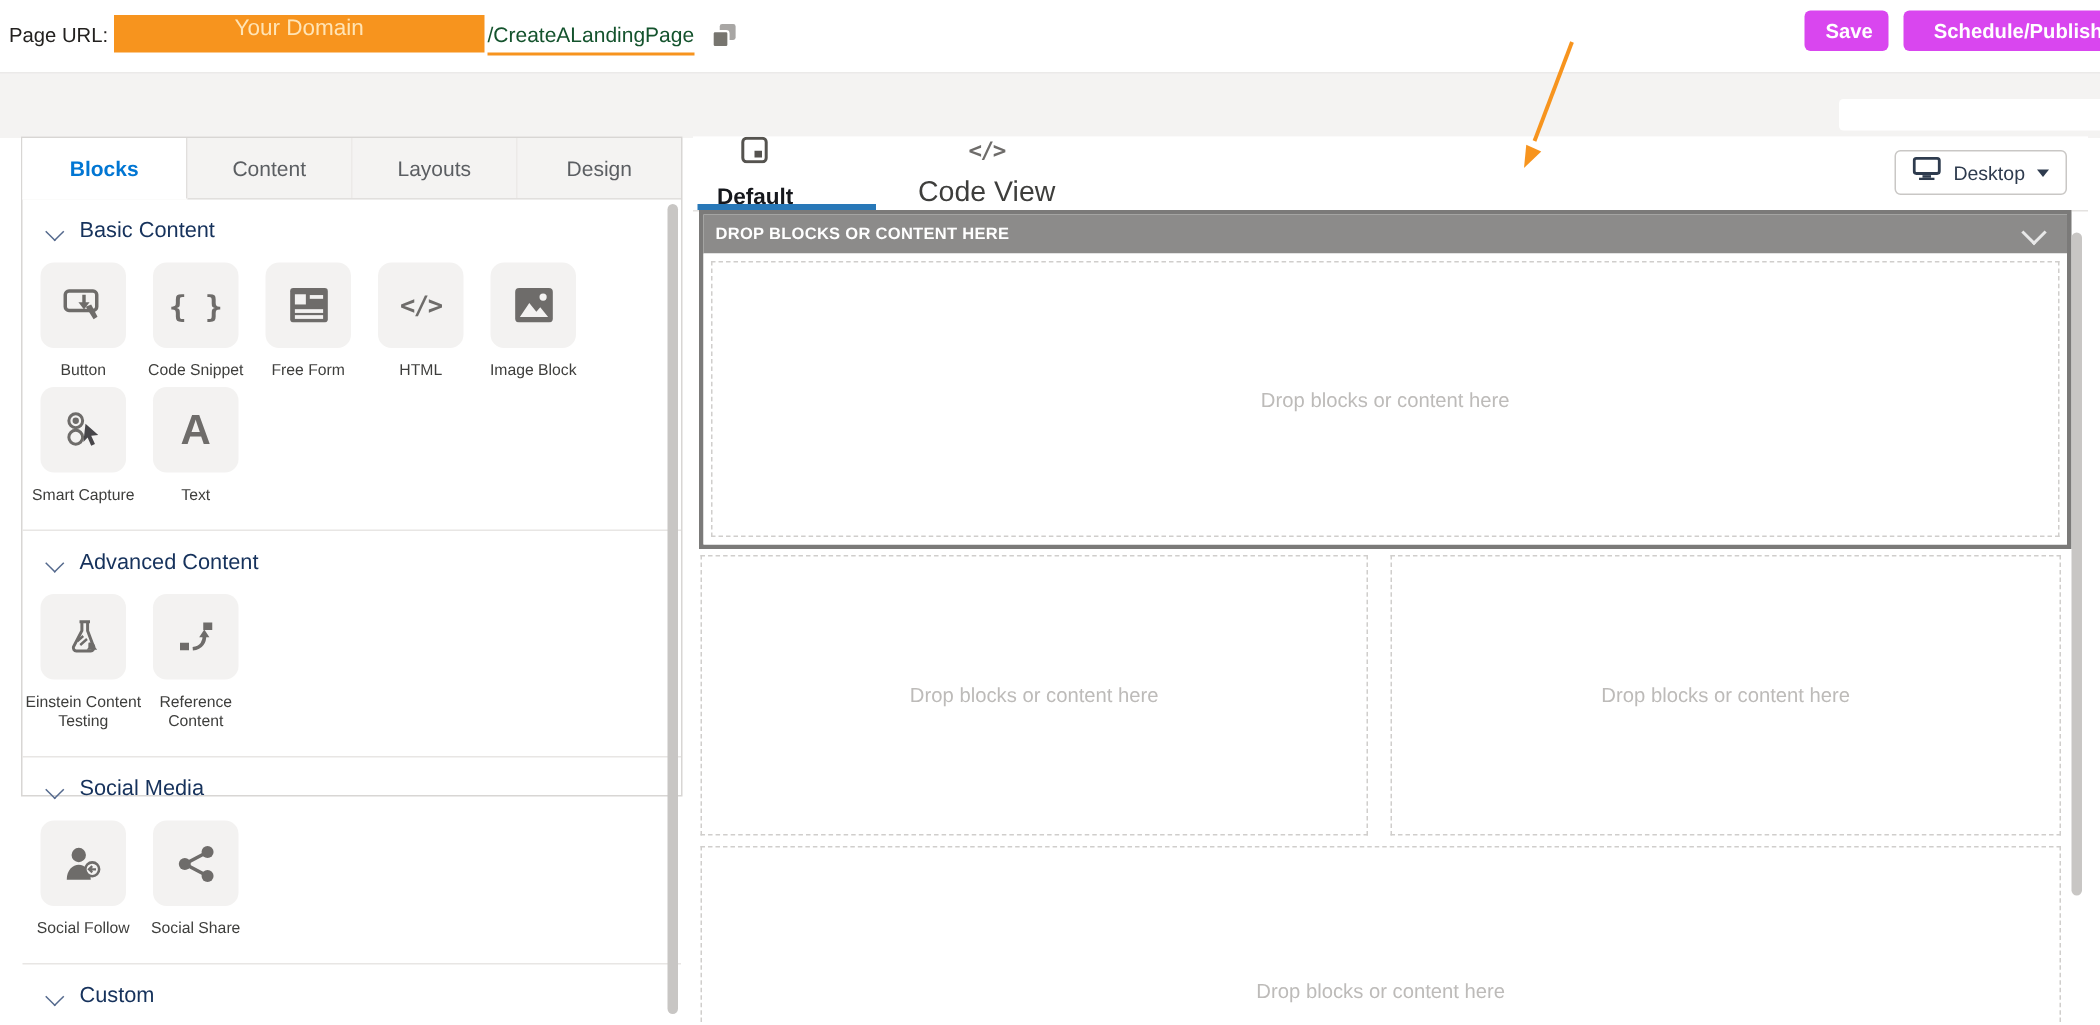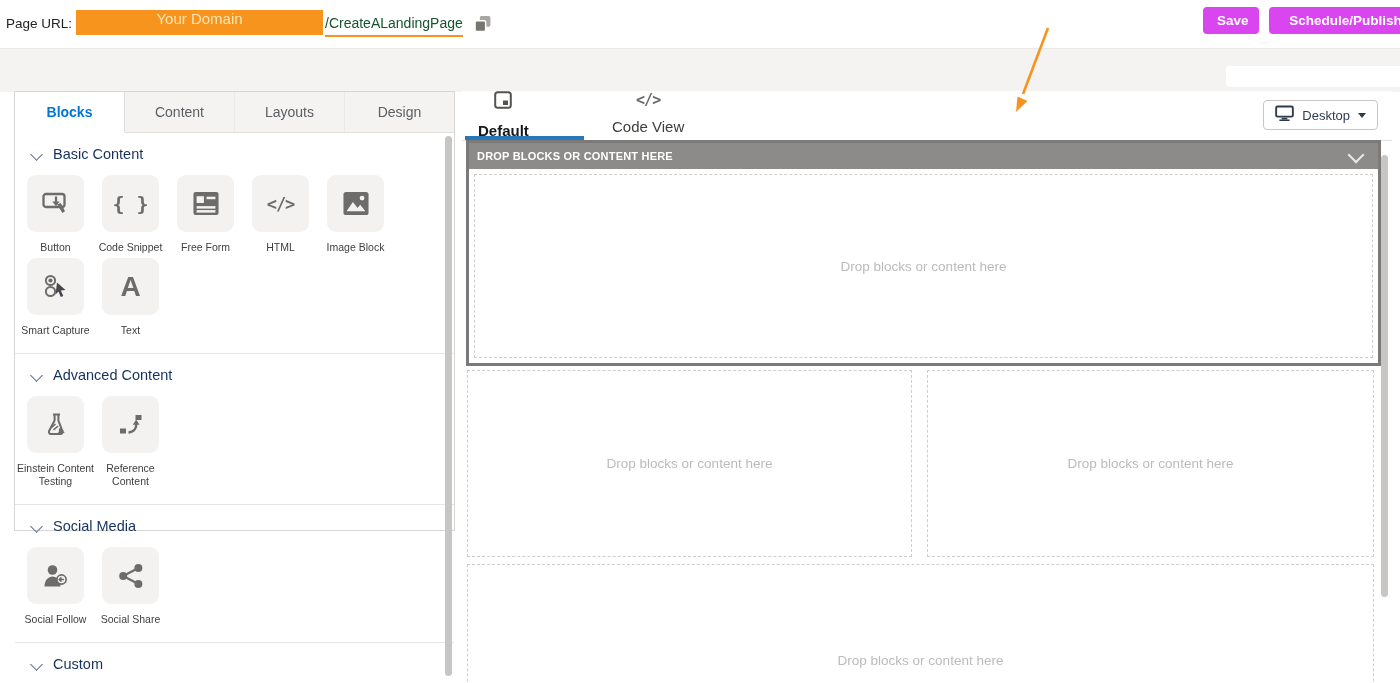--- a/index.html
+++ b/index.html
@@ -42,21 +42,21 @@
   .g-a{font-size:28px;font-family:"Liberation Sans",sans-serif;}
   .side-thumb{position:absolute;right:2px;top:44px;width:7px;height:540px;background:#c8c6c4;border-radius:4px;cursor:pointer;}
 
   
   .canvas{position:absolute;left:462px;top:91px;width:930px;height:592px;background:#fff;overflow:hidden;}
   .canvas-tabbar{position:absolute;left:0;top:0;width:100%;height:49px;background:#fff;border-bottom:1px solid #e4e2e0;}
   .ctab{position:absolute;top:0;height:45px;display:flex;align-items:center;gap:9px;cursor:pointer;flex-direction:column;}
   .ctab-default{left:16px;}
   .ctab-code{left:150px;}
   .ctab-default .ctab-label{font-size:15px;font-weight:700;color:#16181d;}
-  .ctab-code .ctab-label{font-size:15px;color:#3e3e3c;}
+  .ctab-code .ctab-label{font-size:19px;color:#3e3e3c;}
   .ctab-underline{position:absolute;left:3px;top:45px;width:119px;height:4px;background:#2878B8;}
   .device-btn{position:absolute;right:14px;top:9px;height:30px;box-sizing:border-box;border:1px solid #c9c7c5;border-radius:4px;background:#fff;display:flex;align-items:center;gap:8px;padding:0 11px;cursor:pointer;}
   .device-label{font-size:13px;color:#2e3b4e;}
   .caret-down{width:0;height:0;border-left:4.5px solid transparent;border-right:4.5px solid transparent;border-top:5px solid #2e3b4e;}
 
   .sec1{position:absolute;left:4px;top:49px;width:915px;height:226px;box-sizing:border-box;border:3px solid #7b7a79;background:#fff;cursor:pointer;}
   .sec1-header{position:absolute;left:0;top:0;right:0;height:26px;background:#8c8b8a;display:flex;align-items:center;}
   .sec1-header-label{font-size:11px;font-weight:700;color:#fff;letter-spacing:.2px;padding-left:8px;}
   .chev-white{position:absolute;right:16px;top:6px;width:10px;height:10px;border-left:2px solid #e8e8e8;border-bottom:2px solid #e8e8e8;transform:rotate(-45deg);}
   .sec1-body{position:absolute;left:0;top:26px;right:0;bottom:0;background:#fff;}

